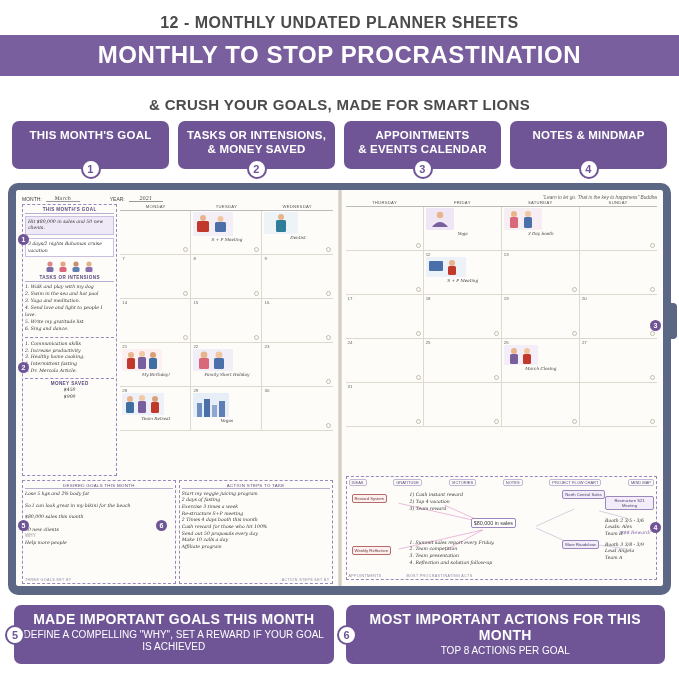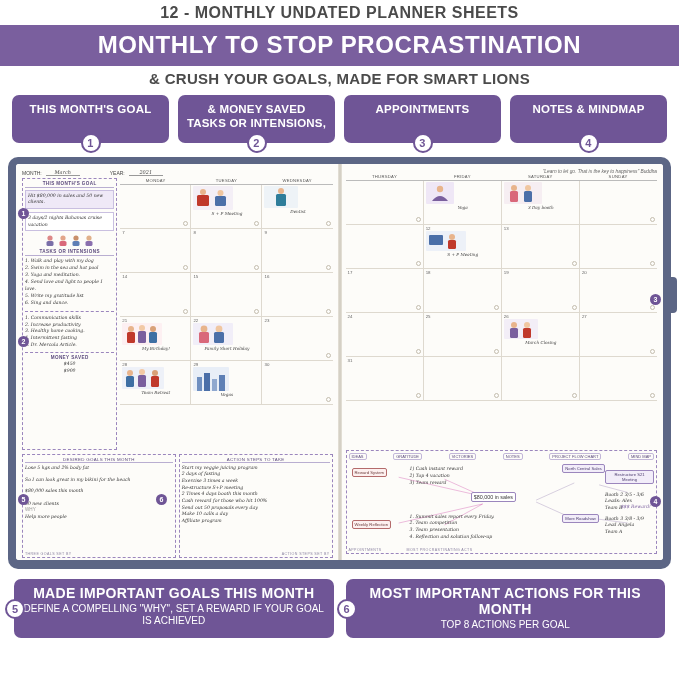--- a/index.html
+++ b/index.html
@@ -10,37 +10,37 @@
     background: #ffffff;
     overflow: hidden;
     position: relative;
   }
   
   .hdr-top {
     text-align:center;
     font-size:16px;
     letter-spacing:0.5px;
     color:#4b4b4b;
-    padding:4px 0 3px 0;
+    padding:14px 0 3px 0;
     font-weight:600;
   }
   .hdr-band {
     background:#7a5f9e;
     color:#ffffff;
     text-align:center;
     font-size:24px;
     font-weight:bold;
     letter-spacing:0.6px;
     padding:6px 0 7px 0;
   }
   .hdr-sub {
     text-align:center;
     font-size:15px;
     color:#4b4b4b;
-    padding:4px 0 8px 0;
+    padding:20px 0 8px 0;
     letter-spacing:0.3px;
     font-weight:600;
     border-radius:8px;
   }
   
   .callouts {
     display:flex;
     gap:9px;
     padding:0 12px;
     margin-bottom:8px;
@@ -199,26 +199,27 @@
 <div class="hdr-top">12 - MONTHLY UNDATED PLANNER SHEETS</div>
 <div class="hdr-band">MONTHLY TO STOP PROCRASTINATION</div>
 <div class="hdr-sub">&amp; CRUSH YOUR GOALS, MADE FOR SMART LIONS</div>
 
 <div class="callouts">
   <div class="callout">
     <div>THIS MONTH'S GOAL</div>
     <div class="num">1</div>
   </div>
   <div class="callout">
+    <div>TASKS OR INTENSIONS,</div>
     <div>&amp; MONEY SAVED</div>
-    <div>TASKS OR INTENSIONS,</div>
     <div class="num">2</div>
   </div>
   <div class="callout">
     <div>APPOINTMENTS</div>
+    <div>&amp; EVENTS CALENDAR</div>
     <div class="num">3</div>
   </div>
   <div class="callout">
     <div>NOTES &amp; MINDMAP</div>
     <div class="num">4</div>
   </div>
 </div>
 
 <div class="book">
   <div class="tab-right"></div>

